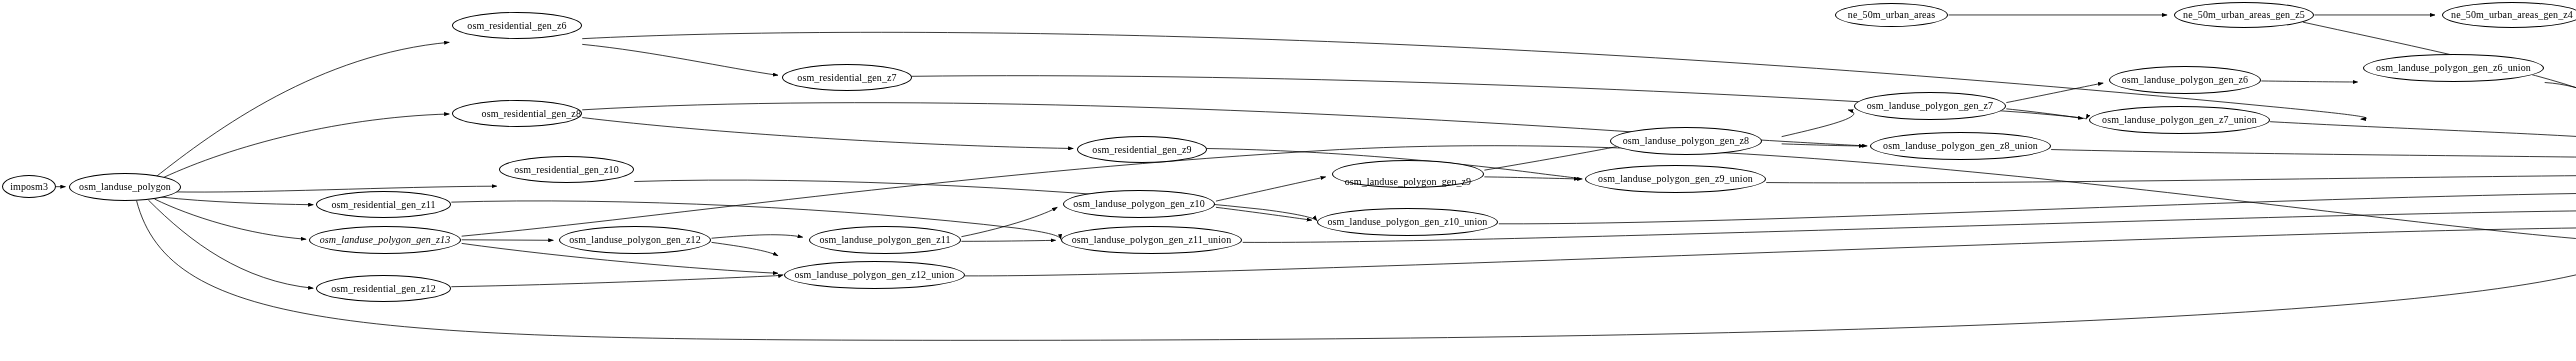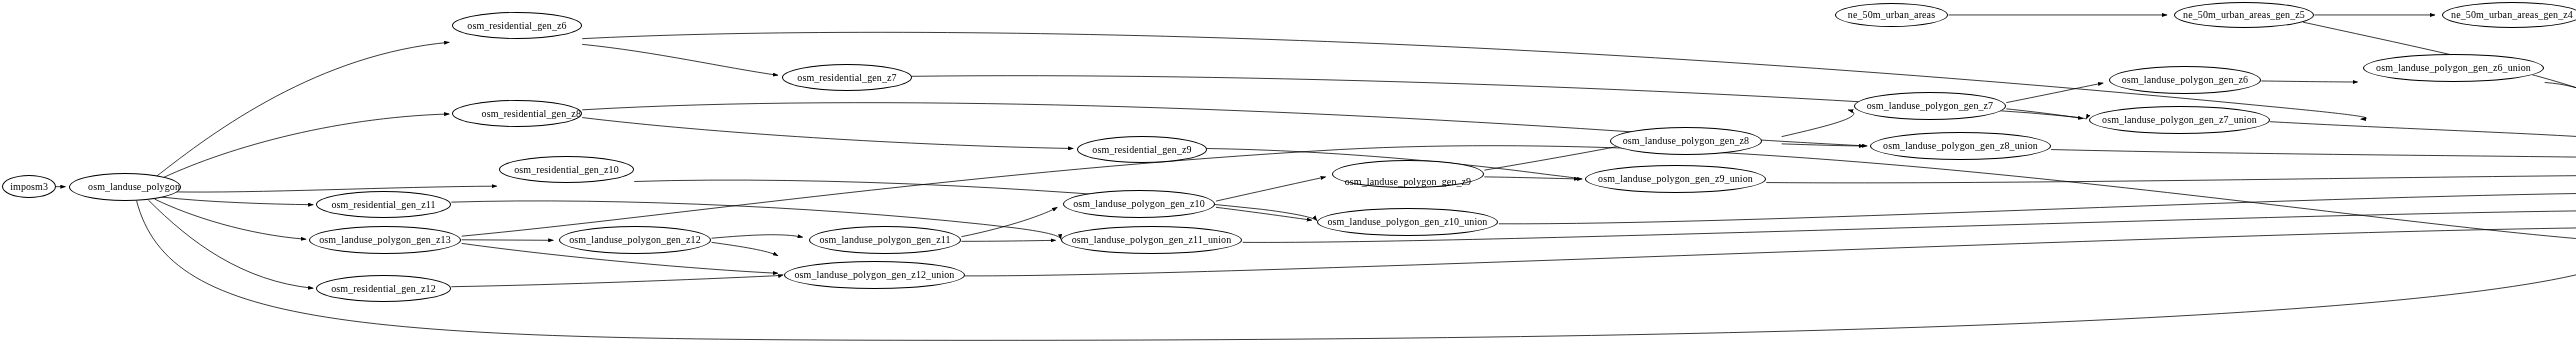--- a/index.html
+++ b/index.html
@@ -107,42 +107,42 @@
       <path d="M4492,29 L4726,29"></path>
       <path d="M4470,43 C4640,80 4880,130 5000,170 C5080,196 5110,206 5124,208 L5160,210"></path>
       <path d="M5010,35 C5090,46 5130,90 5148,140 L5160,176"></path>
     </g>
   </svg>
 
   <div id="node-layer">
       <div class="node-ellipse" style="left: 2.1px; top: 175px; width: 54px; height: 23px;">
         <span class="node-label">imposm3</span>
       </div>
-      <div class="node-ellipse" style="left: 69px; top: 173px; width: 112px; height: 28px; justify-content: flex-end;">
+      <div class="node-ellipse" style="left: 69px; top: 173px; width: 112px; height: 28px;">
         <span class="node-label">osm_landuse_polygon</span>
       </div>
       <div class="node-ellipse" style="left: 452px; top: 12px; width: 130px; height: 27px;">
         <span class="node-label">osm_residential_gen_z6</span>
       </div>
       <div class="node-ellipse" style="left: 782px; top: 64px; width: 130px; height: 27px;">
         <span class="node-label">osm_residential_gen_z7</span>
       </div>
       <div class="node-ellipse" style="left: 452px; top: 100px; width: 130px; height: 27px; justify-content: flex-end;">
         <span class="node-label">osm_residential_gen_z8</span>
       </div>
       <div class="node-ellipse" style="left: 1077px; top: 136px; width: 130px; height: 27px;">
         <span class="node-label">osm_residential_gen_z9</span>
       </div>
       <div class="node-ellipse" style="left: 499px; top: 156px; width: 135px; height: 27px; text-align: right;">
         <span class="node-label">osm_residential_gen_z10</span>
       </div>
       <div class="node-ellipse" style="left: 316px; top: 191px; width: 135px; height: 27px;">
         <span class="node-label">osm_residential_gen_z11</span>
       </div>
-      <div class="node-ellipse" style="left: 309px; top: 226px; width: 152px; height: 28px;">
+      <div class="node-ellipse" style="left: 309px; top: 226px; width: 152px; height: 28px; font-style: italic;">
         <span class="node-label">osm_landuse_polygon_gen_z13</span>
       </div>
       <div class="node-ellipse" style="left: 316px; top: 275px; width: 135px; height: 27px;">
         <span class="node-label">osm_residential_gen_z12</span>
       </div>
       <div class="node-ellipse" style="left: 559px; top: 226px; width: 152px; height: 28px;">
         <span class="node-label">osm_landuse_polygon_gen_z12</span>
       </div>
       <div class="node-ellipse" style="left: 809px; top: 226px; width: 152px; height: 28px;">
         <span class="node-label">osm_landuse_polygon_gen_z11</span>

